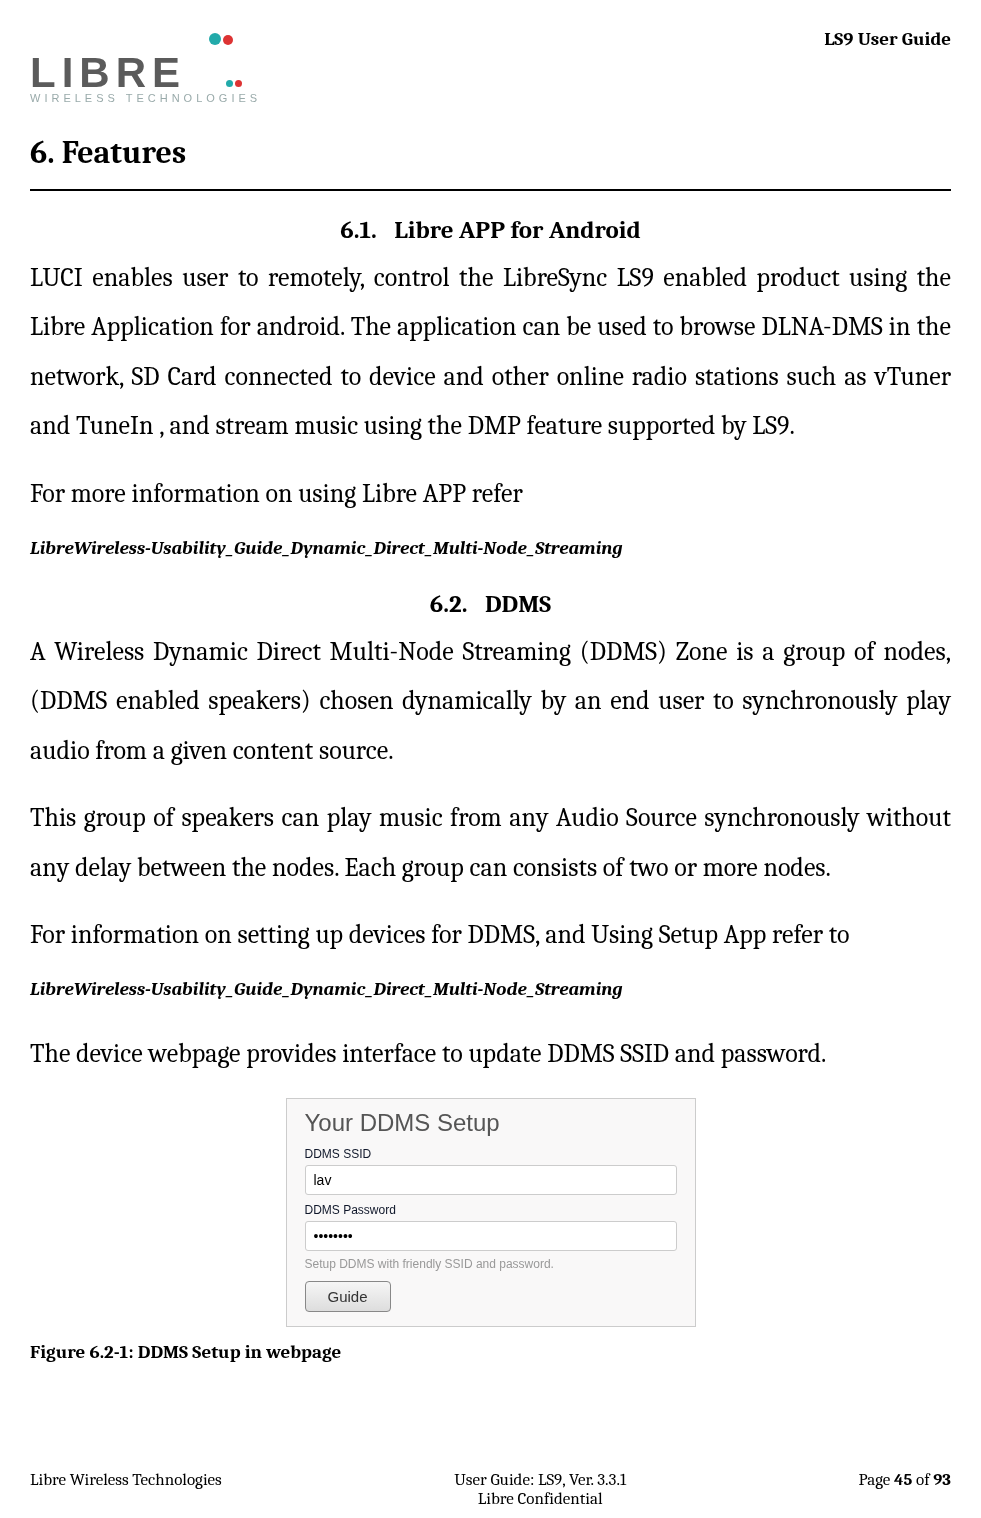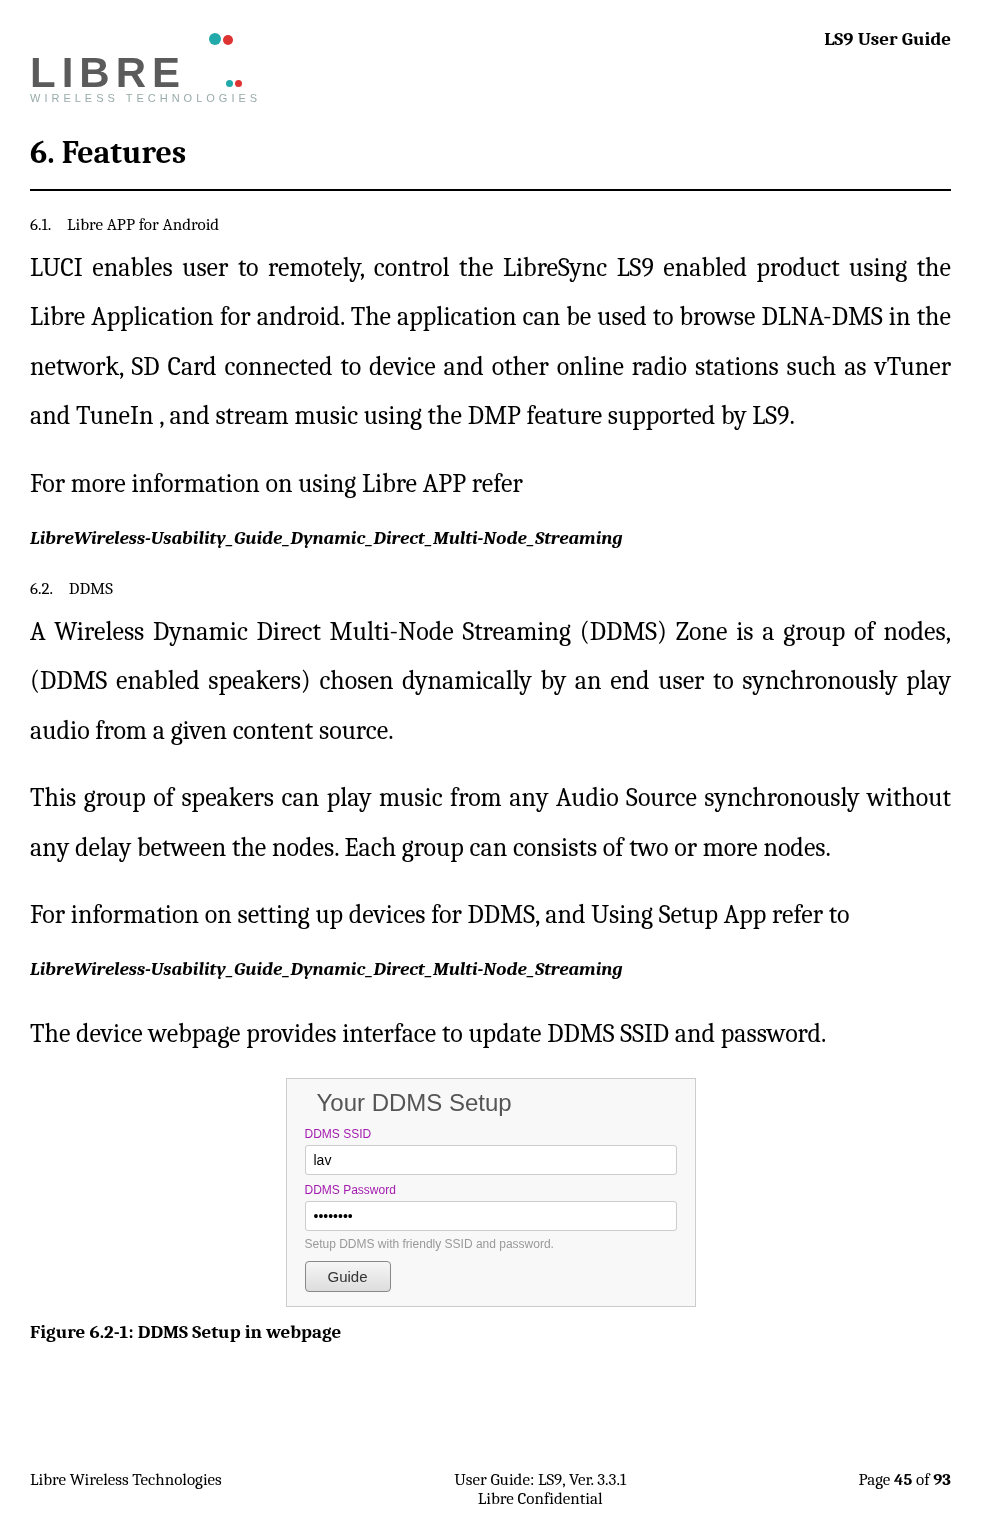--- a/index.html
+++ b/index.html
@@ -61,23 +61,24 @@
     padding-top: 18px;
   }
   h1.section {
     font-size: 32px;
     font-weight: bold;
     border-bottom: 2px solid #000;
     padding-bottom: 18px;
     margin: 20px 0 18px 0;
   }
   h2.subsection {
-    font-size: 17px;
-    font-weight: normal;
+    font-size: 25px;
+    font-weight: bold;
     margin: 24px 0 10px 0;
+    text-align: center;
   }
   .sub-num { display:inline-block; }
   .sub-title { margin-left: 12px; }
   p {
     font-size: 26px;
     line-height: 1.9;
     margin: 10px 0 18px 0;
     text-align: justify;
   }
   .ref {
@@ -99,24 +100,23 @@
     text-align:left;
     font-family: Arial, sans-serif;
     box-sizing:border-box;
   }
   .fig-title {
     color:#555;
     font-size:24px;
     font-weight:300;
     margin-bottom:10px;
     font-family: 'Segoe UI', Arial, sans-serif;
-    margin-left: 12px;
   }
   .fig-label{
-    color:#a21caf;
+    color:#0f172a;
     font-size:12px;
     margin-top:8px;
   }
   .fig-input{
     width:100%;
     border:1px solid #ccc;
     border-radius:3px;
     padding:6px 8px;
     margin-top:4px;
     font-size:14px;

